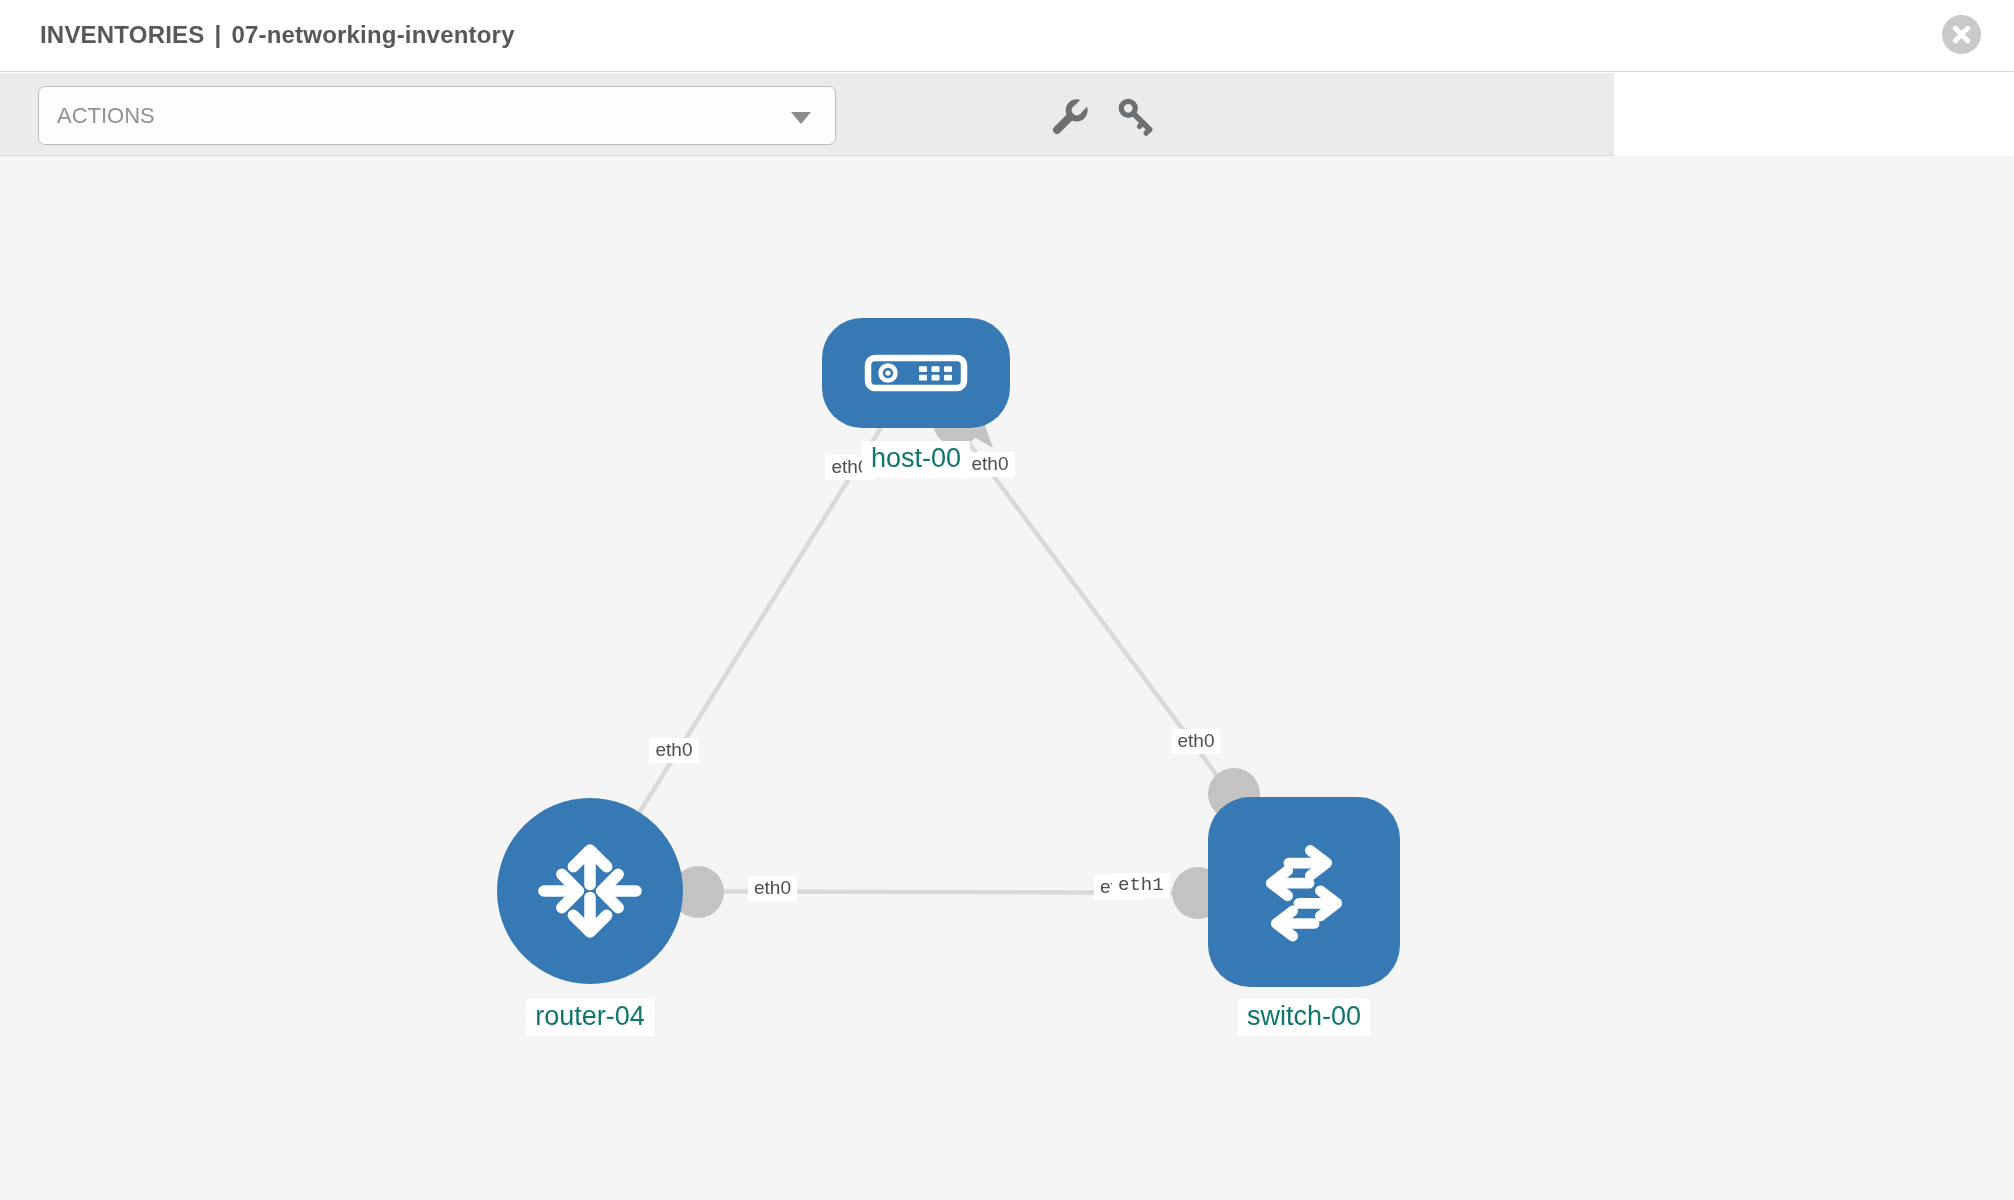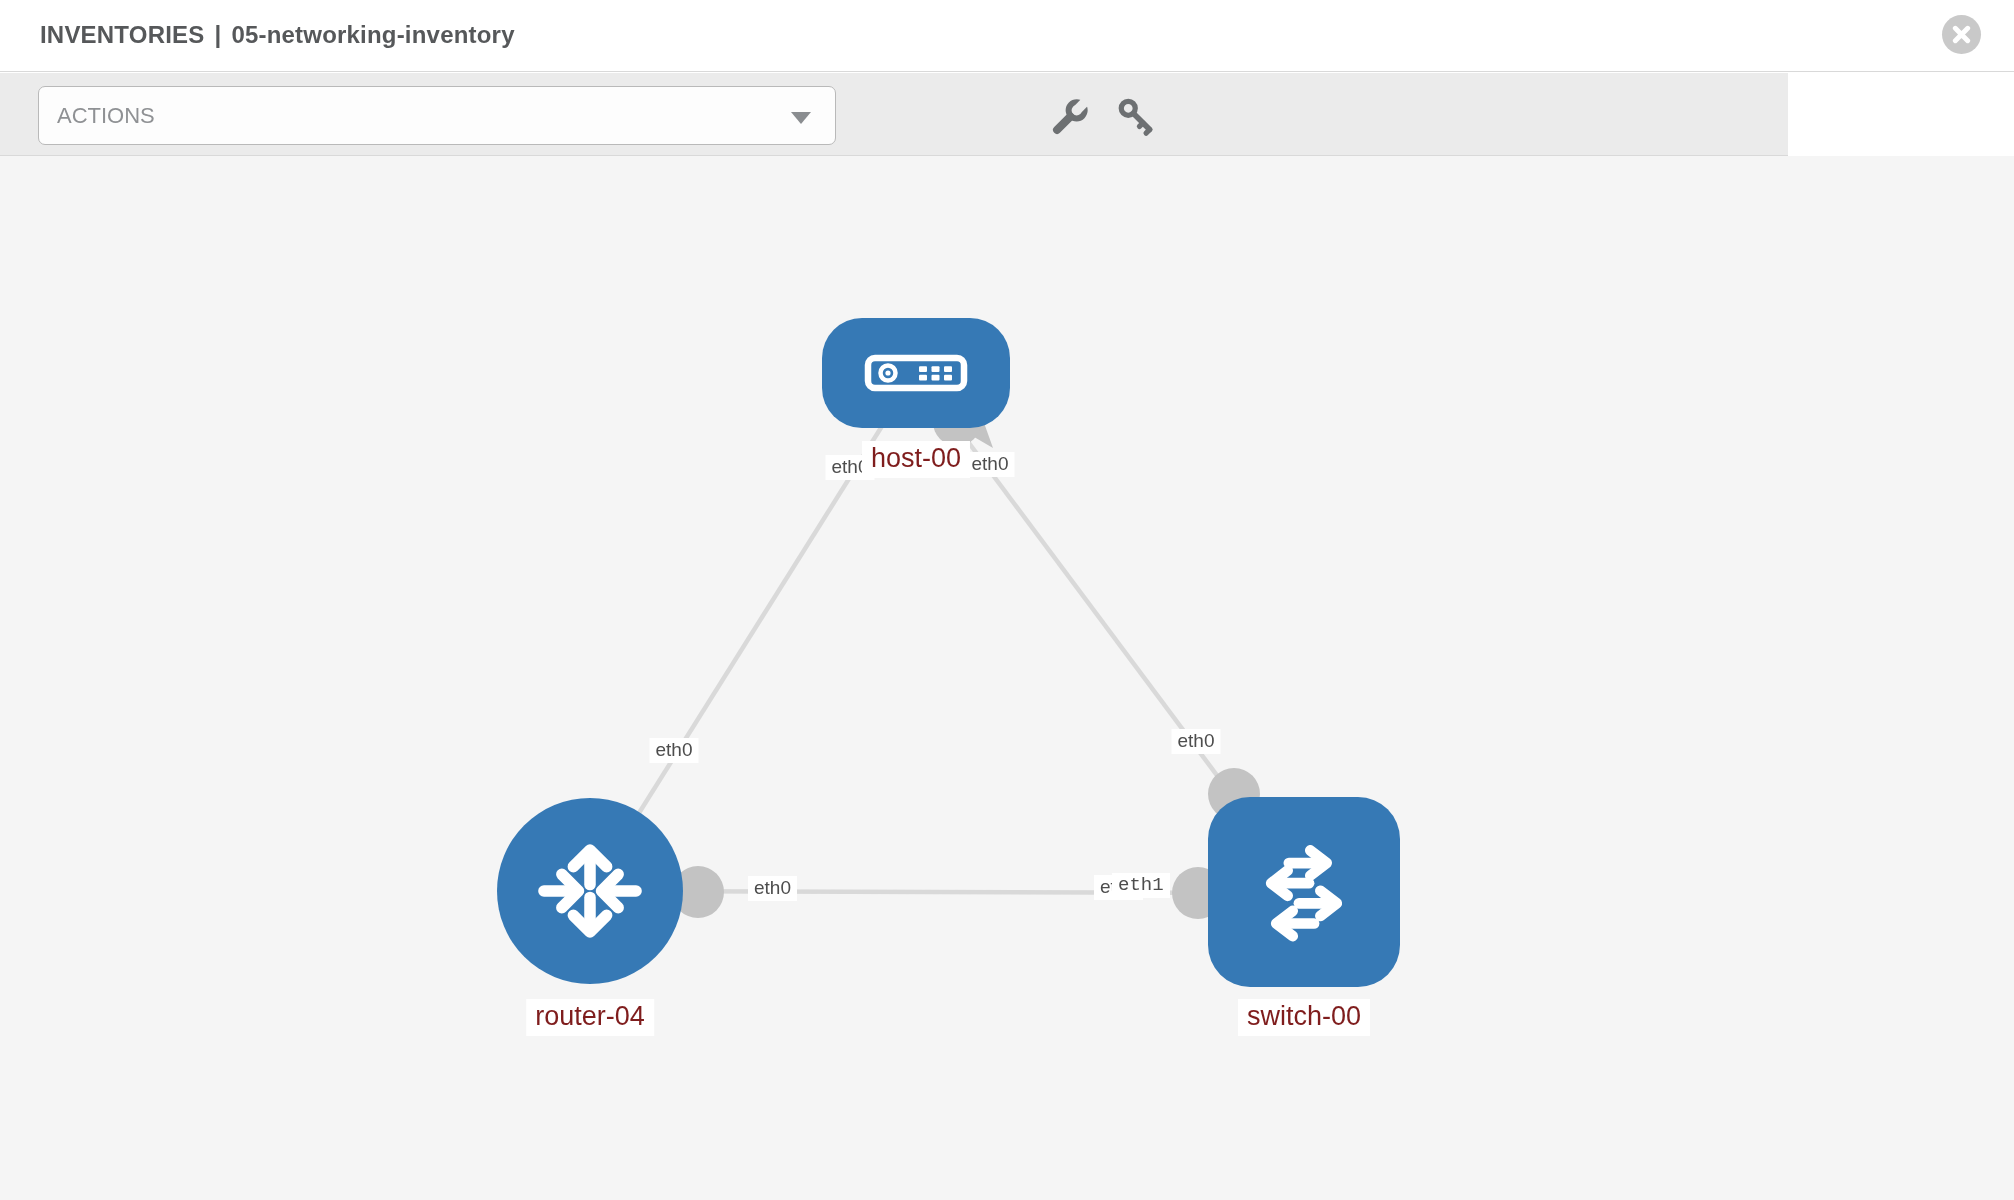--- a/index.html
+++ b/index.html
@@ -11,21 +11,21 @@
     background:#ffffff; border-bottom:1px solid #d9d9d9; }
   .title { position:absolute; left:40px; top:50%; transform:translateY(-52%);
     font-size:24px; font-weight:700; color:#56585a; letter-spacing:.2px; }
   .title .sep { margin:0 10px; font-weight:700; color:#56585a; }
   .close-btn { position:absolute; right:33px; top:15px; width:39px; height:39px;
     border-radius:50%; background:#c9c9c9; cursor:pointer;
     display:flex; align-items:center; justify-content:center; }
   .close-btn svg { width:19px; height:19px; }
 
   
-  .toolbar { position:absolute; top:73px; left:0; width:1788px; height:83px;
+  .toolbar { position:absolute; top:73px; left:0; width:1614px; height:83px;
     background:#ebebeb; border-bottom:1px solid #d9d9d9; }
   .select-box { position:absolute; top:13px; height:59px; background:#fdfdfd;
     border:1px solid #b9b9b9; border-radius:7px; cursor:pointer; }
   .select-box .lbl { display:block; line-height:57px; padding-left:18px;
     font-size:22px; color:#8f9194; }
   .caret { position:absolute; right:24px; top:25px; width:0; height:0;
     border-left:10px solid transparent; border-right:10px solid transparent;
     border-top:12px solid #8a8d90; }
   .actions-box { left:38px;  width:798px; }
   .search-box  { left:1183px; width:797px; }
@@ -43,21 +43,21 @@
   .node { position:absolute; z-index:4; background:#3679b5; cursor:pointer;
     display:flex; align-items:center; justify-content:center; }
   .node-host   { left:822px;  top:162px; width:188px; height:110px; border-radius:40px; }
   .node-router { left:497px;  top:642px; width:186px; height:186px; border-radius:50%; }
   .node-switch { left:1208px; top:641px; width:192px; height:190px; border-radius:42px; }
   .node-host svg   { width:106px; height:38px; }
   .node-router svg { width:128px; height:128px; }
   .node-switch svg { width:126px; height:126px; }
 
   .node-label { position:absolute; z-index:6; transform:translateX(-50%);
-    background:#ffffff; color:#7f1d1d; font-size:27px; padding:2px 9px 4px;
+    background:#ffffff; color:#0f766e; font-size:27px; padding:2px 9px 4px;
     white-space:nowrap; }
   .nl-host   { left:916px;  top:285px; }
   .nl-router { left:590px;  top:843px; }
   .nl-switch { left:1304px; top:843px; }
 
   .port-label { position:absolute; z-index:5; background:#ffffff; color:#4d4d4d;
     font-size:19px; padding:1px 6px 2px; white-space:nowrap; }
   .pl-center { transform:translateX(-50%); }
   .pl-0a { left:850px;  top:299px; }
   .pl-0b { left:674px;  top:582px; }
@@ -65,21 +65,21 @@
   .pl-1b { left:1196px; top:573px; }
   .pl-2a { left:748px;  top:720px; }
   .pl-2b { left:1094px; top:719px; z-index:5; }
   .pl-2c { left:1112px; top:717px; z-index:6;font-family:Liberation Mono, monospace; }
 </style>
 </head>
 <body>
 
 <div class="header">
   <div class="title">
-    <span>INVENTORIES</span><span class="sep">|</span><span>05-networking-inventory</span>
+    <span>INVENTORIES</span><span class="sep">|</span><span>07-networking-inventory</span>
   </div>
   <div class="close-btn">
     <svg viewBox="0 0 20 20">
       <path d="M3.5 3.5 L16.5 16.5 M16.5 3.5 L3.5 16.5" stroke="#ffffff" stroke-width="5.2" stroke-linecap="round" fill="none"></path>
     </svg>
   </div>
 </div>
 
 <div class="toolbar">
   <div class="select-box actions-box">

